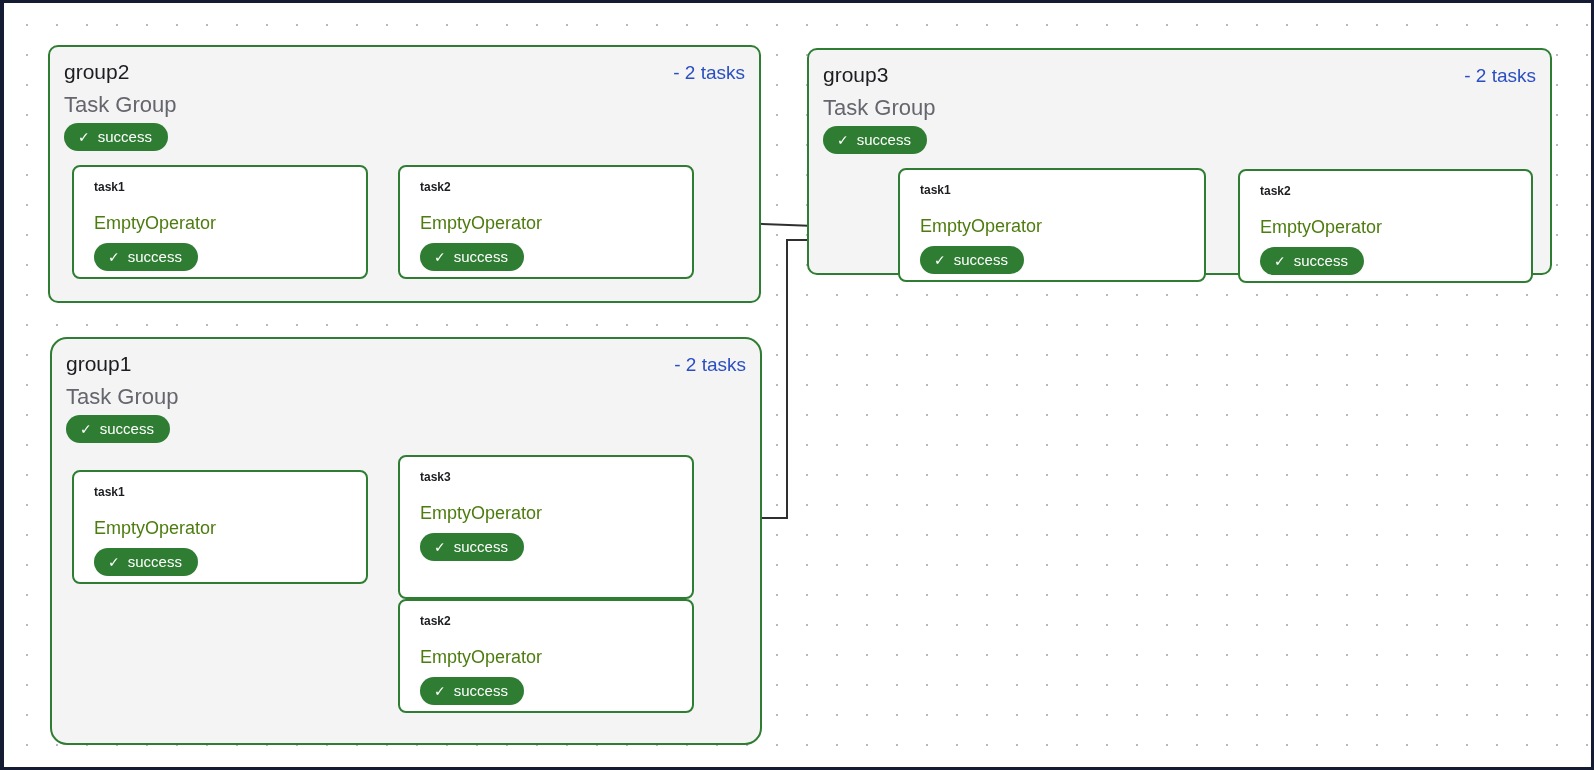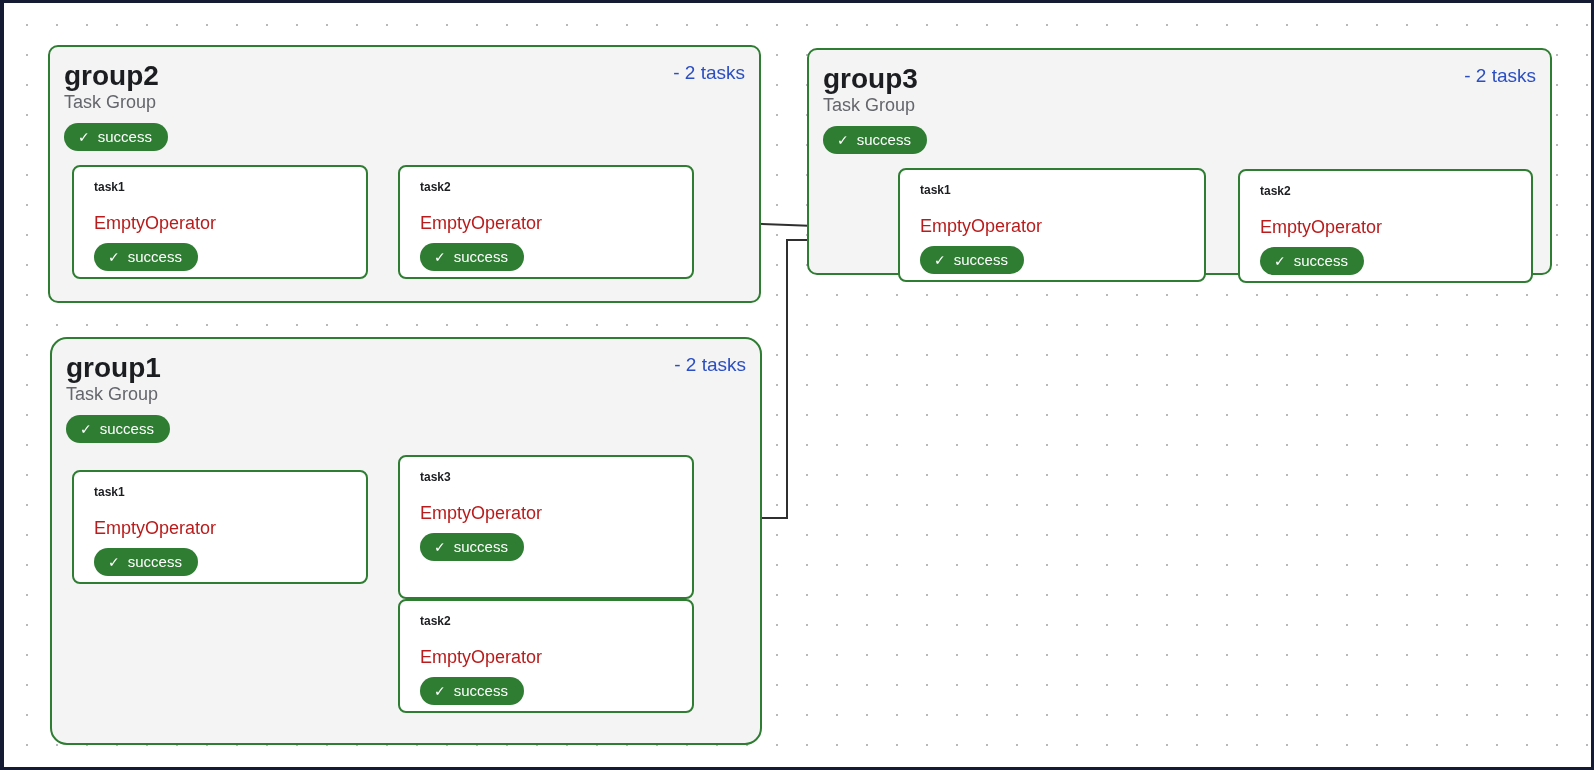--- a/index.html
+++ b/index.html
@@ -22,25 +22,25 @@
     background: #f4f4f4;
     border: 2.5px solid #2e7d32;
     border-radius: 10px;
   }
   .group-g2 { left: 44px;  top: 42px;  width: 713px; height: 258px; }
   .group-g3 { left: 803px; top: 45px;  width: 745px; height: 227px; }
   .group-g1 { left: 46px;  top: 334px; width: 712px; height: 408px; border-radius: 17px; }
 
   .group-title {
     position: absolute; left: 14px; top: 13px;
-    font-size: 28px; font-weight: bold; color: #1c1d20;
+    font-size: 21px; font-weight: normal; color: #1c1d20;
   }
   .group-subtitle {
     position: absolute; left: 14px; top: 45px;
-    font-size: 18px; color: #65666d;
+    font-size: 22px; color: #65666d;
   }
   .group-badge { position: absolute; left: 14px; top: 76px; }
 
   .collapse-link {
     position: absolute; right: 14px; top: 15px;
     font-size: 19px; font-weight: 500; color: #2b4fc2;
     cursor: pointer; white-space: nowrap; text-align: right;
   }
 
   .task {
@@ -59,21 +59,21 @@
   .g1-t1 { left: 20px;  top: 131px; width: 296px; height: 114px; }
   .g1-t3 { left: 346px; top: 116px; width: 296px; height: 144px; }
   .g1-t2 { left: 346px; top: 260px; width: 296px; height: 114px; }
 
   .task-title {
     position: absolute; left: 20px; top: 13px;
     font-size: 12px; font-weight: bold; color: #1c1d20;
   }
   .task-subtitle {
     position: absolute; left: 20px; top: 46px;
-    font-size: 18px; color: #b91c1c;
+    font-size: 18px; color: #4d7c0f;
   }
   .task-badge { position: absolute; left: 20px; top: 76px; }
 
   .badge {
     display: inline-flex; align-items: center; gap: 8px;
     background: #2e7d32; color: #ffffff;
     border-radius: 999px;
     padding: 6px 16px 7px 14px;
     font-size: 15px; line-height: 1;
   }

